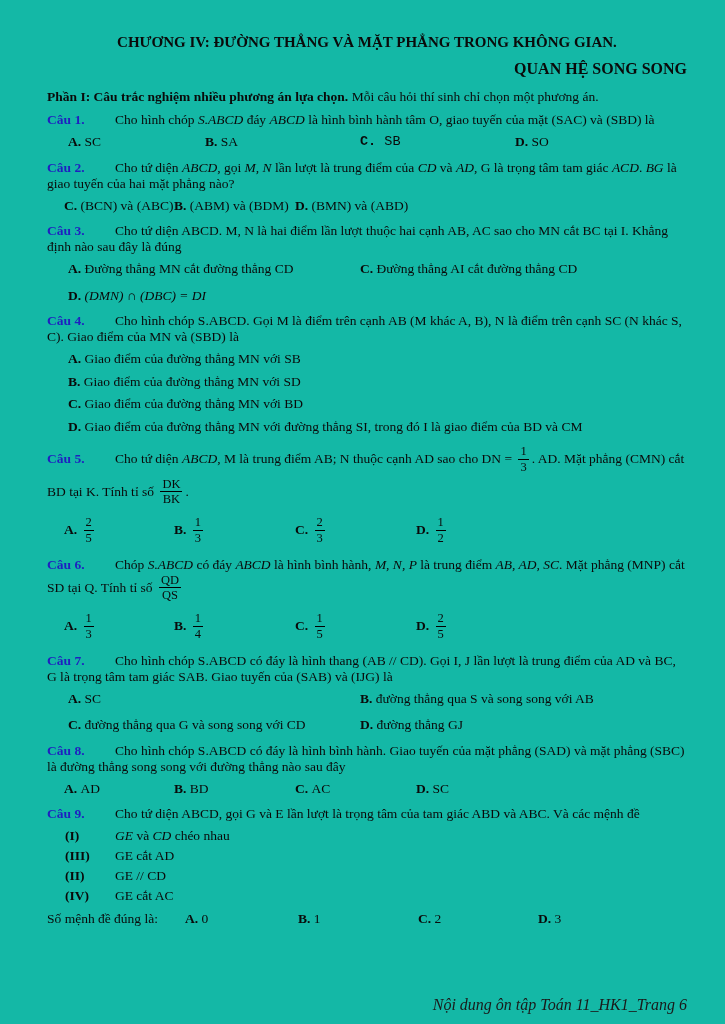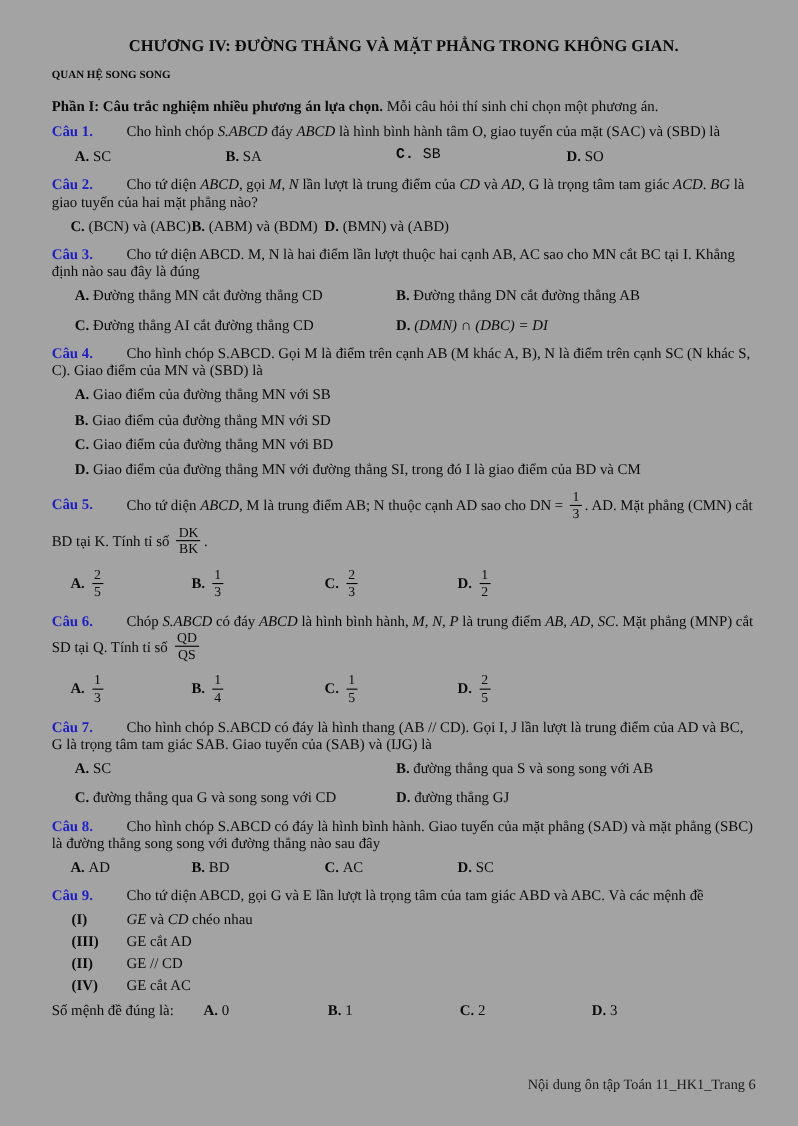--- a/index.html
+++ b/index.html
@@ -1,28 +1,28 @@
 <!DOCTYPE html>
 <html lang="vi"><head>
 <meta charset="utf-8">
 <style>
   html,body{margin:0;padding:0;background:#fff;}
   .page{
     position:relative;
     width:725px;height:1024px;
     overflow:hidden;
-    background:#a3a3a3;
+    background:#14b8a6;
     font-family:"Liberation Serif", "DejaVu Serif", serif;
     font-size:13.5px;
     color:#0a0a0a;
     box-sizing:border-box;
     padding:34px 38px 0 47px;
   }
   .title{font-size:15px;font-weight:bold;text-align:center;margin:0 0 10px 0;line-height:17px;}
-  .subtitle{font-size:10px;font-weight:bold;text-align:left;margin:0 0 12px 0;line-height:16px;}
+  .subtitle{font-size:16px;font-weight:bold;text-align:right;margin:0 0 12px 0;line-height:16px;}
   .part{margin:0 0 7px 0;line-height:16px;}
   .part .plabel{font-weight:bold;}
   .question{margin-bottom:9px;}
   .qbody{margin:0 0 6px 0;line-height:16px;}
   .qlabel{font-weight:bold;display:inline-block;width:68px;}
   .it{font-style:italic;}
   .olabel{font-weight:bold;}
   .opts{display:flex;line-height:16.5px;}
   .opts .opt{flex:0 0 auto;}
   .opts4a{padding-left:21px;}
@@ -44,21 +44,21 @@
   .frac .fnum{border-bottom:1px solid #000;padding:0 2px;}
   .frac .fden{padding:0 2px;}
   .stmt{display:flex;padding-left:18px;margin-bottom:4px;line-height:16px;}
   .stmt .slabel{flex:0 0 50px;font-weight:bold;}
   .finalrow{display:flex;margin-top:7px;line-height:16.5px;}
   .finalrow .flabel{flex:0 0 138px;}
   .finalrow .opt{flex:0 0 auto;}
   .finalrow .opt:nth-child(2){width:113px;}
   .finalrow .opt:nth-child(3){width:120px;}
   .finalrow .opt:nth-child(4){width:120px;}
-  .footer{position:absolute;right:38px;bottom:30px;font-size:13px;color:#1a1a1a;}
+  .footer{position:absolute;right:38px;bottom:10px;font-style:italic;font-size:16px;color:#1a1a1a;}
 </style>
 </head>
 <body>
 
 <div class="page">
   <h1 class="title">CHƯƠNG IV: ĐƯỜNG THẲNG VÀ MẶT PHẲNG TRONG KHÔNG GIAN.</h1>
   <h2 class="subtitle">QUAN HỆ SONG SONG</h2>
   <p class="part"><span class="plabel">Phần I: Câu trắc nghiệm nhiều phương án lựa chọn.</span><span> Mỗi câu hỏi thí sinh chỉ chọn một phương án.</span></p>
 
   <div id="questions">
@@ -76,21 +76,20 @@
         <div class="opts opts4b">
           <div class="opt"><span class="olabel">C. </span><span>(BCN) và (ABC)</span></div>
           <div class="opt"><span class="olabel">B. </span><span>(ABM) và (BDM)</span></div>
           <div class="opt"><span class="olabel">D. </span><span>(BMN) và (ABD)</span></div>
         </div>
       </div>
       <div class="question">
         <p class="qbody"><span class="qlabel" style="color: rgb(31, 31, 193);">Câu 3.</span><span>Cho tứ diện ABCD. M, N là hai điểm lần lượt thuộc hai cạnh AB, AC sao cho MN cắt BC tại I. Khẳng định nào sau đây là đúng</span></p>
         <div class="opts2">
           <div class="opt"><span class="olabel">A. </span><span>Đường thẳng MN cắt đường thẳng CD</span></div>
-          <div class="opt"><span class="olabel">B. </span><span>Đường thẳng DN cắt đường thẳng AB</span></div>
           <div class="opt"><span class="olabel">C. </span><span>Đường thẳng AI cắt đường thẳng CD</span></div>
           <div class="opt"><span class="olabel">D. </span><span class="it">(DMN) ∩ (DBC) = DI</span></div>
         </div>
       </div>
       <div class="question">
         <p class="qbody"><span class="qlabel" style="color: rgb(31, 31, 193);">Câu 4.</span><span>Cho hình chóp S.ABCD. Gọi M là điểm trên cạnh AB (M khác A, B), N là điểm trên cạnh SC (N khác S, C). Giao điểm của MN và (SBD) là</span></p>
         <div class="opts1">
           <div class="opt"><span class="olabel">A. </span><span>Giao điểm của đường thẳng MN với SB</span></div>
           <div class="opt"><span class="olabel">B. </span><span>Giao điểm của đường thẳng MN với SD</span></div>
           <div class="opt"><span class="olabel">C. </span><span>Giao điểm của đường thẳng MN với BD</span></div>

